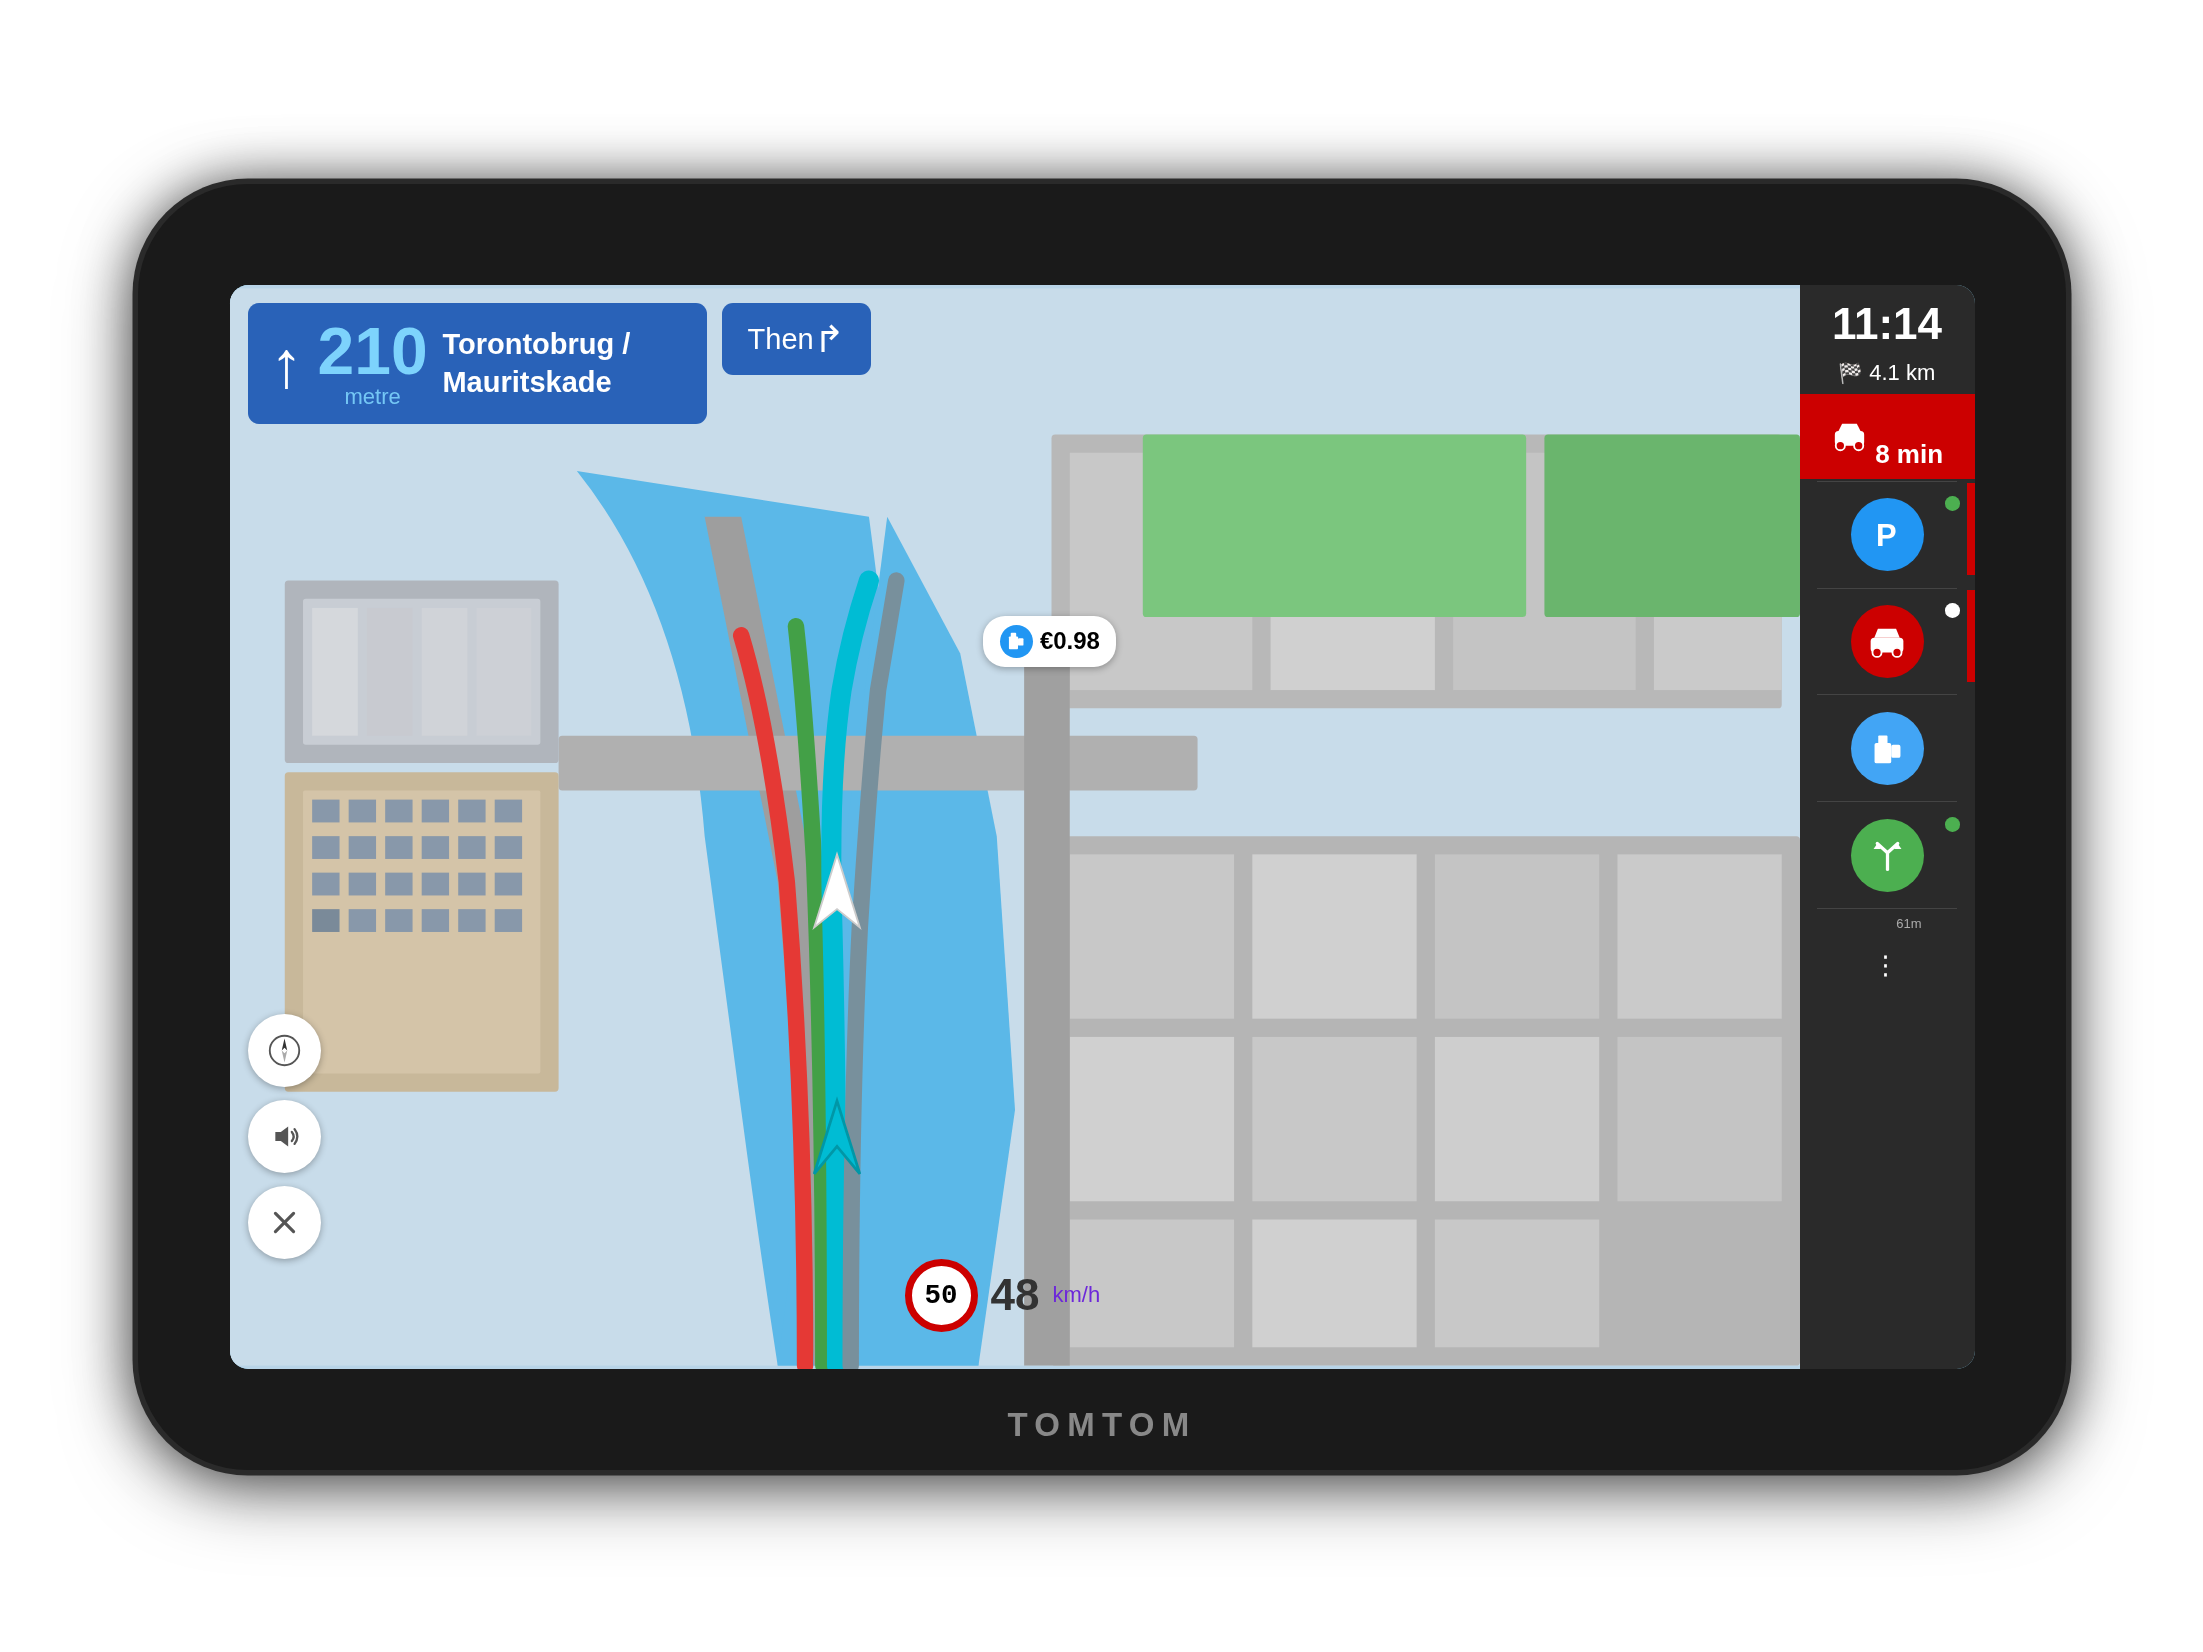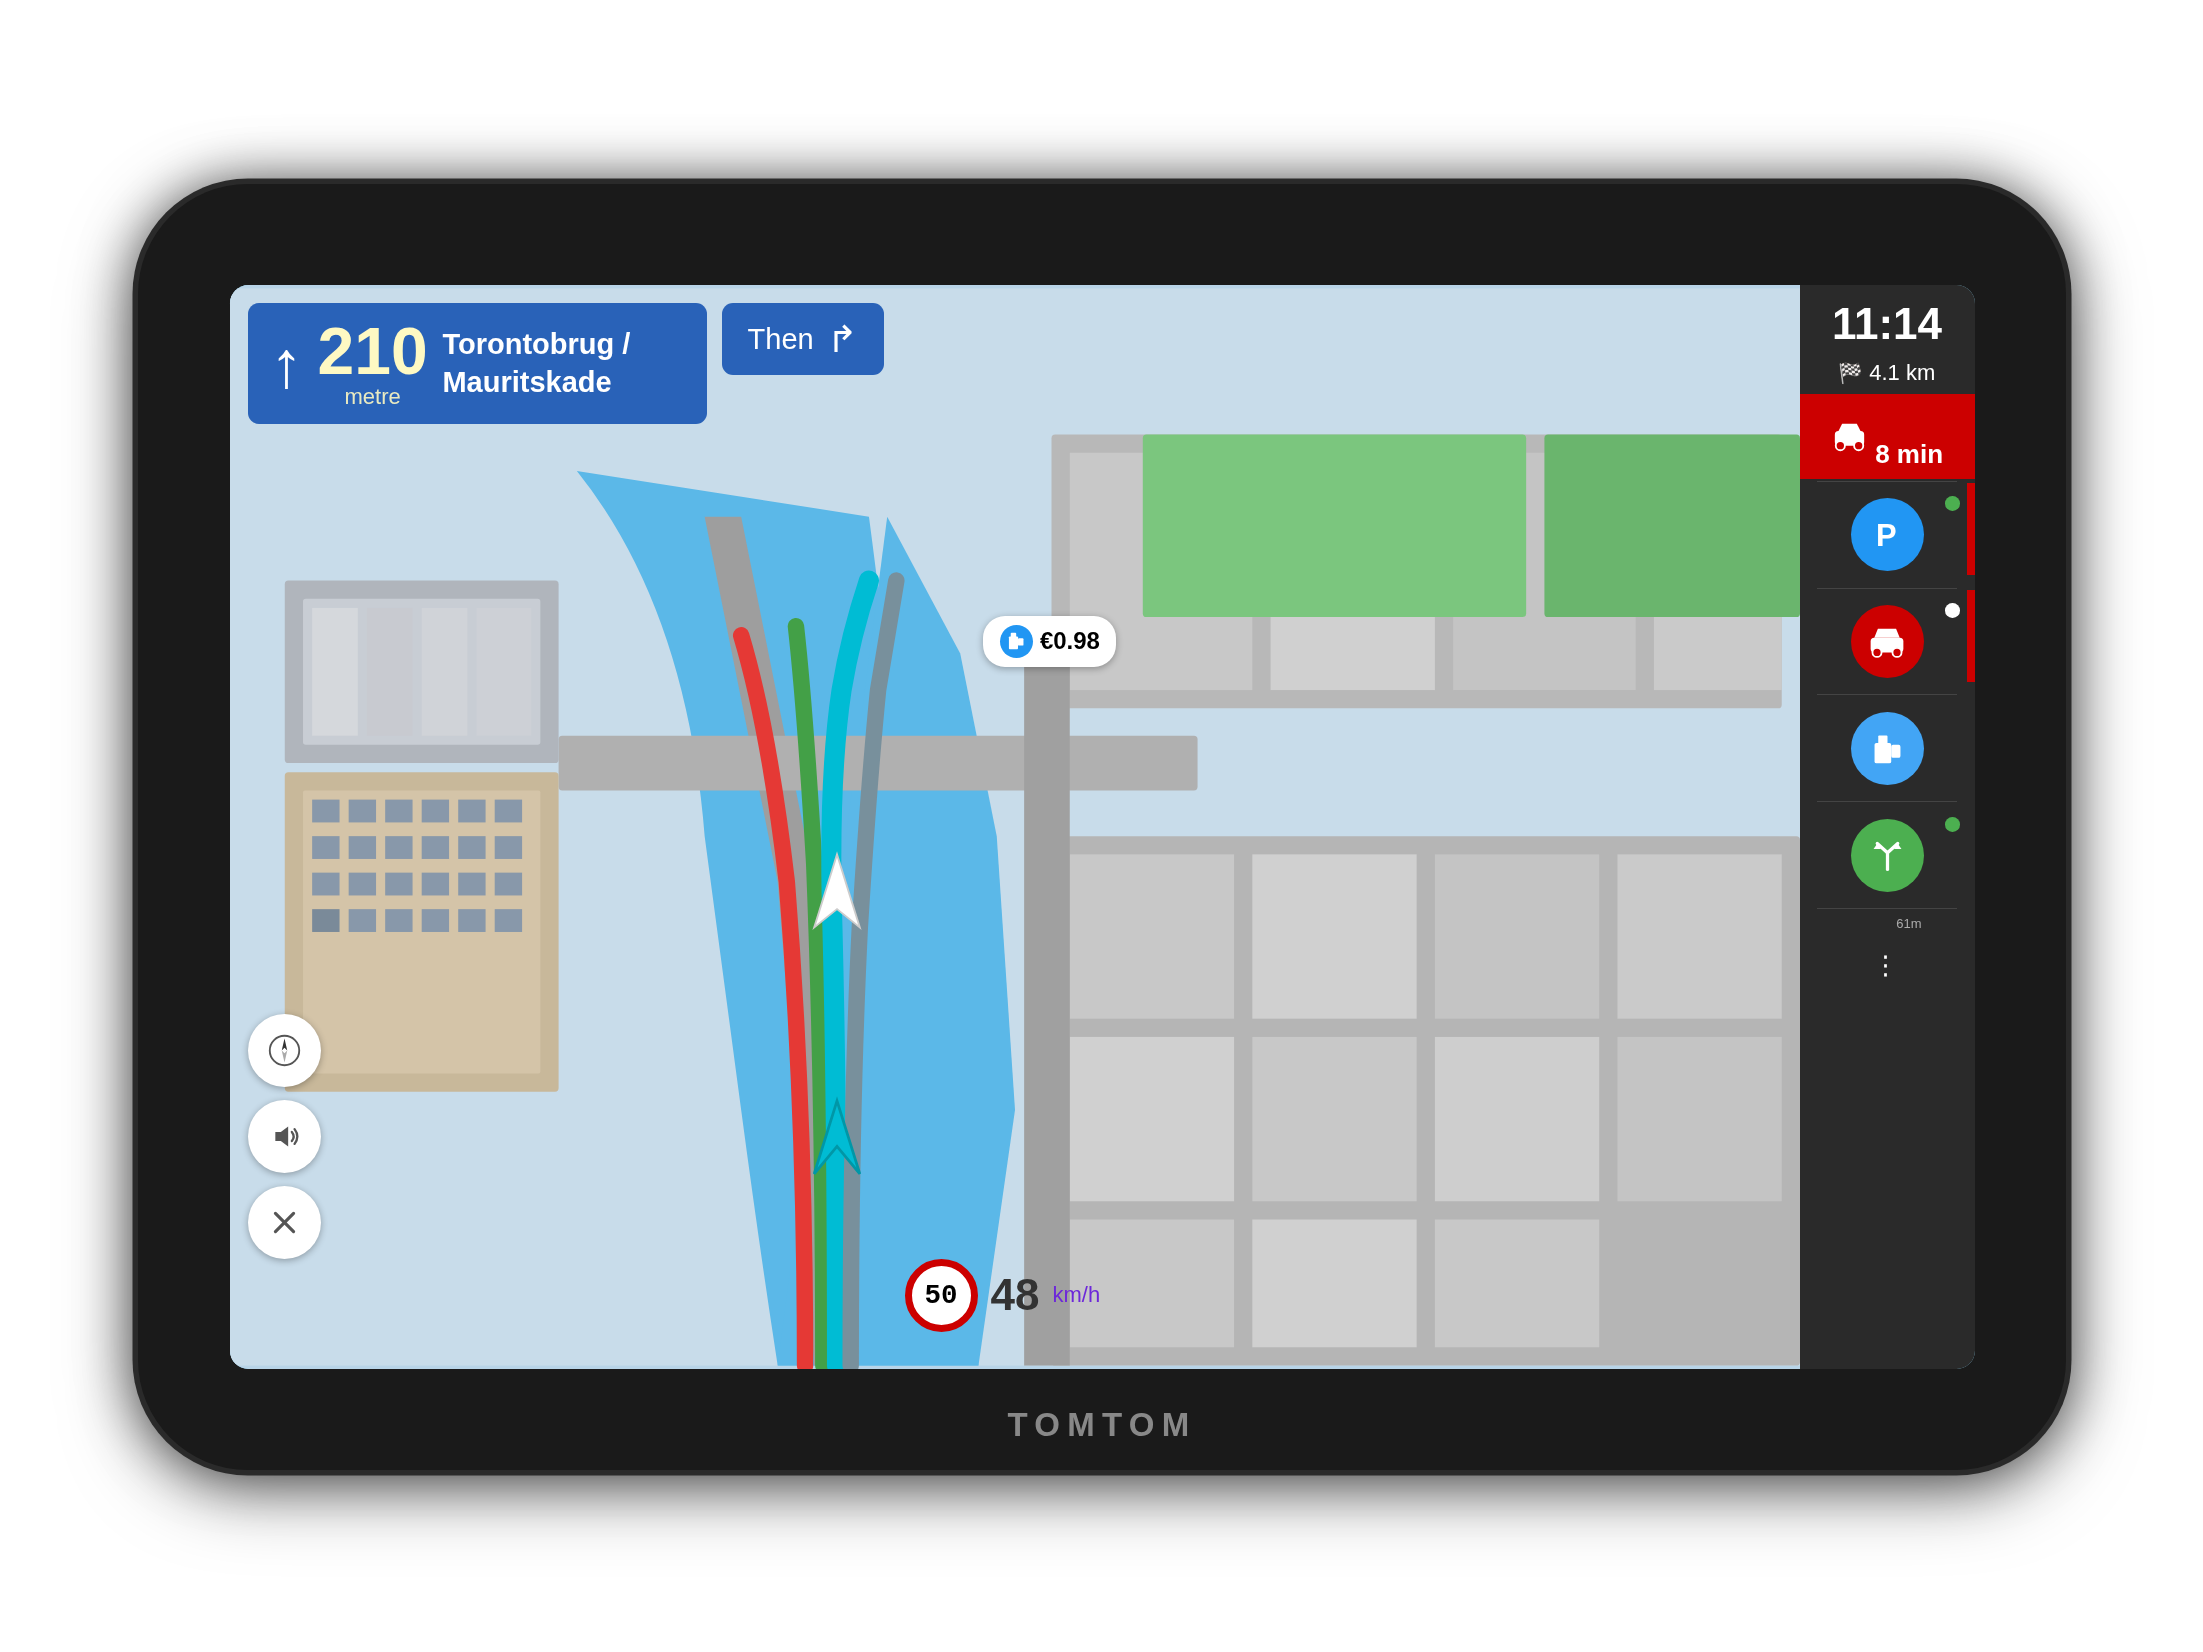--- a/index.html
+++ b/index.html
@@ -88,21 +88,21 @@
       min-width: 459px;
     }
 
     .direction-arrow {
       color: white;
       font-size: 66px;
       line-height: 1;
     }
 
     .direction-distance {
-      color: #fef9c3;
+      color: #7dd3fc;
       text-align: center;
     }
 
     .distance-number {
       font-size: 66px;
       font-weight: bold;
       line-height: 1;
     }
 
     .distance-unit {
@@ -116,21 +116,20 @@
       font-weight: bold;
       line-height: 1.3;
     }
 
     .then-card {
       background: #2962b8;
       border-radius: 11px;
       padding: 14.7px 26px;
       display: flex;
       align-items: center;
-      gap: 13px;
     }
 
     .then-label {
       color: white;
       font-size: 29px;
       font-weight: 500;
     }
 
     .then-arrow {
       color: white;

